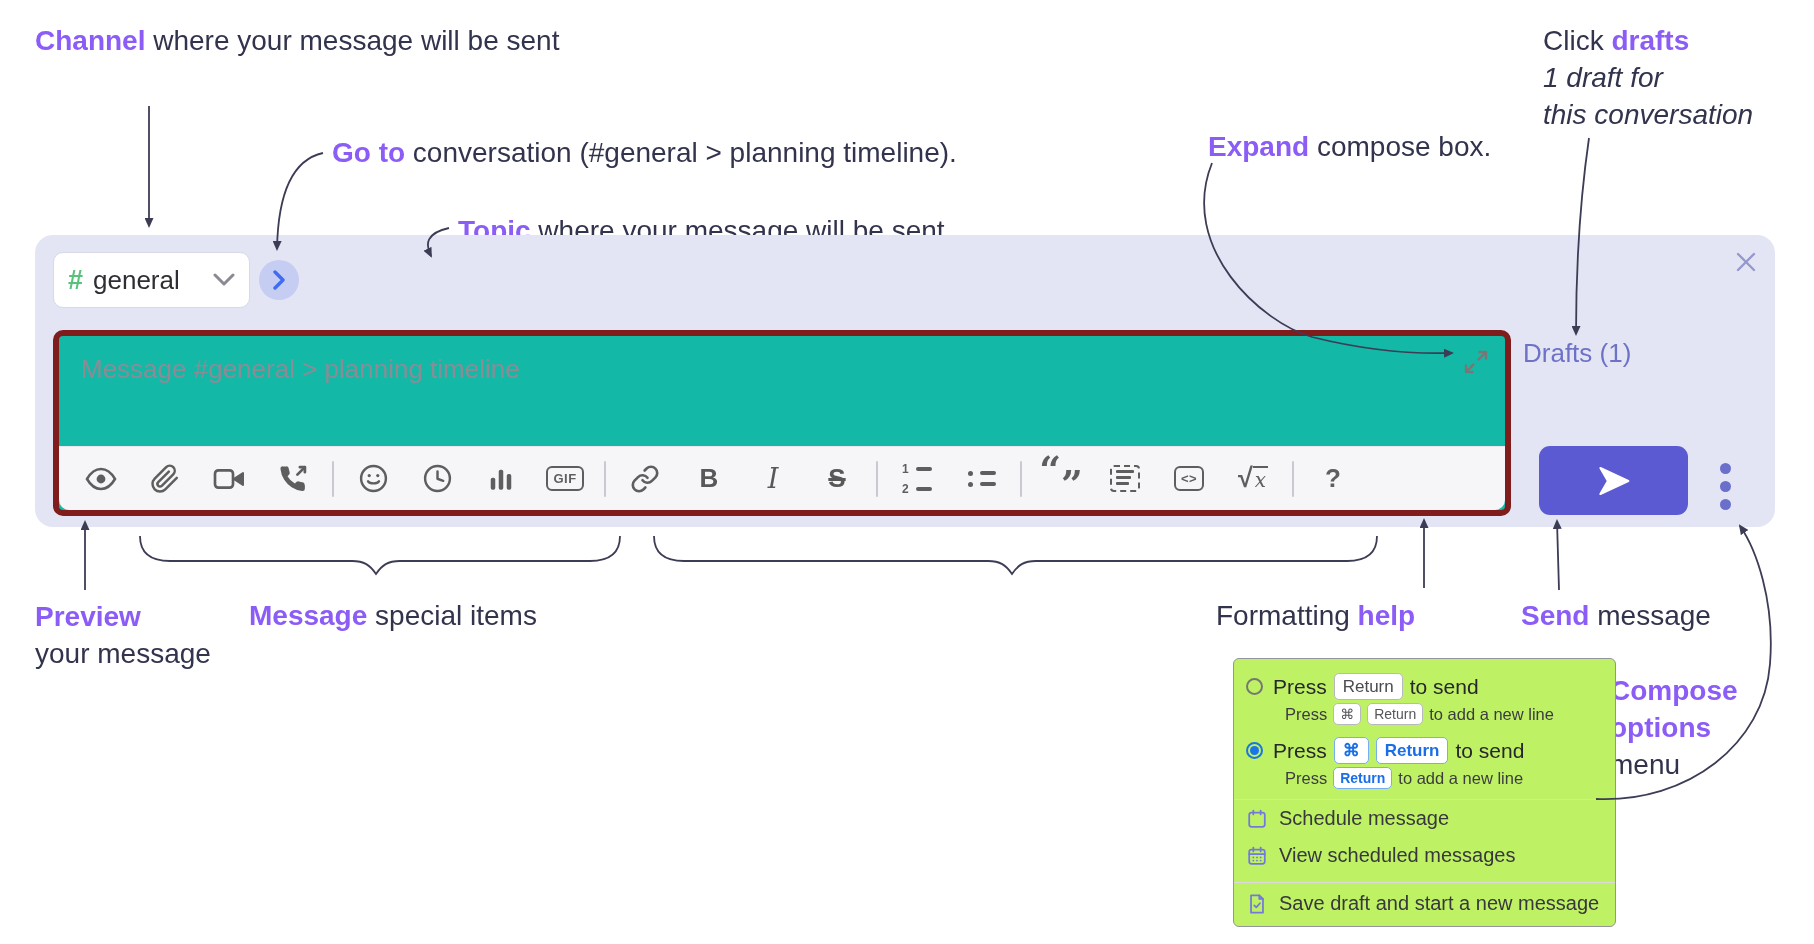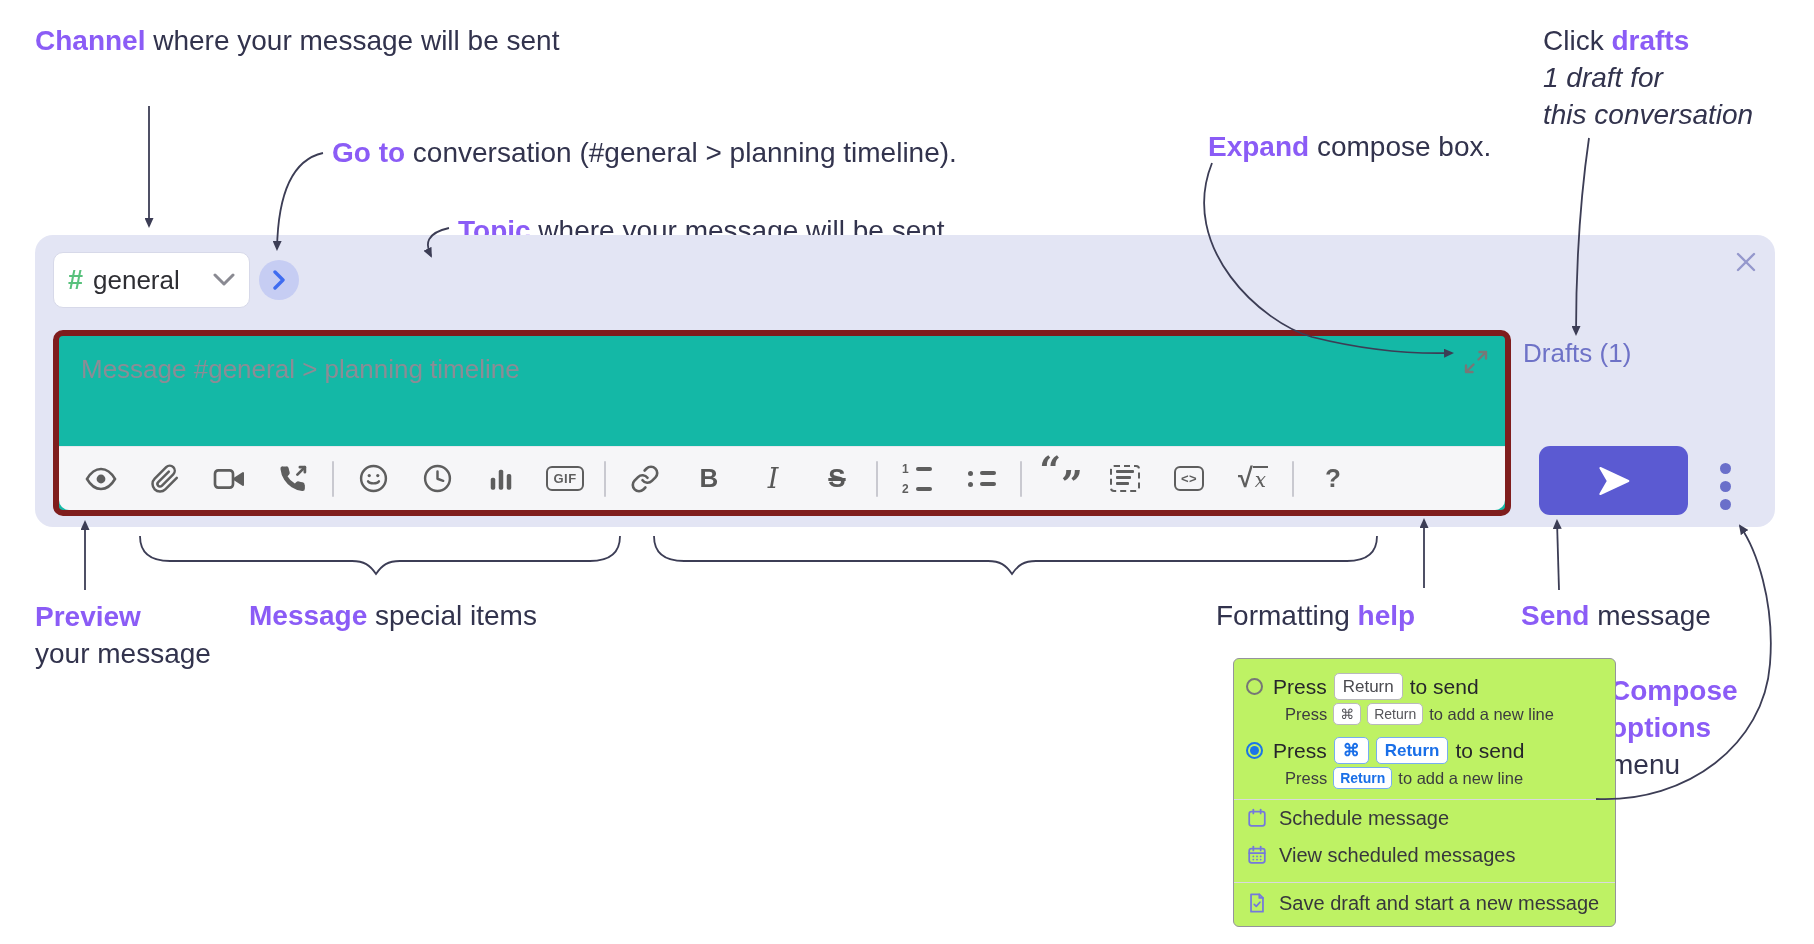--- a/index.html
+++ b/index.html
@@ -88,21 +88,21 @@
   .radio.sel { border-color:#1a75e8; }
   .radio.sel i { width:9px; height:9px; border-radius:50%; background:#1a75e8; display:block; }
   .mrow { display:inline-flex; align-items:center; gap:7px; font-size:21px; color:#26262b; white-space:nowrap; }
   .msub { margin:3px 16px 10px 51px; display:flex; align-items:center; gap:6px;
           font-size:16.5px; color:#3c3c40; white-space:nowrap; }
   .key { border:1.4px solid #b9b9bd; border-radius:5px; padding:0 8px; background:#fff;
          font-size:17px; color:#4a4a4f; line-height:25px; display:inline-block; }
   .key.sm { font-size:14px; line-height:20px; padding:0 6px; color:#55555a; }
   .key.blue { border-color:#77aef2; color:#1a6fe8; font-weight:700; }
   .pdiv { border-top:1px solid #d9d9de; margin-top:8px; }
-  .pitem { display:flex; align-items:flex-start; gap:11px; padding:7px 16px 7px 12px; font-size:20px;
+  .pitem { display:flex; align-items:flex-end; gap:11px; padding:7px 16px 7px 12px; font-size:20px;
            color:#37373c; cursor:pointer; white-space:nowrap; }
   .pitem:first-of-type { padding-top:10px; }
   #popup .last { padding:9px 16px 11px 12px; }
 </style>
 </head>
 <body>
 
 <div id="canvas">
 
   <div class="ann" style="left:35px;top:22px;">

